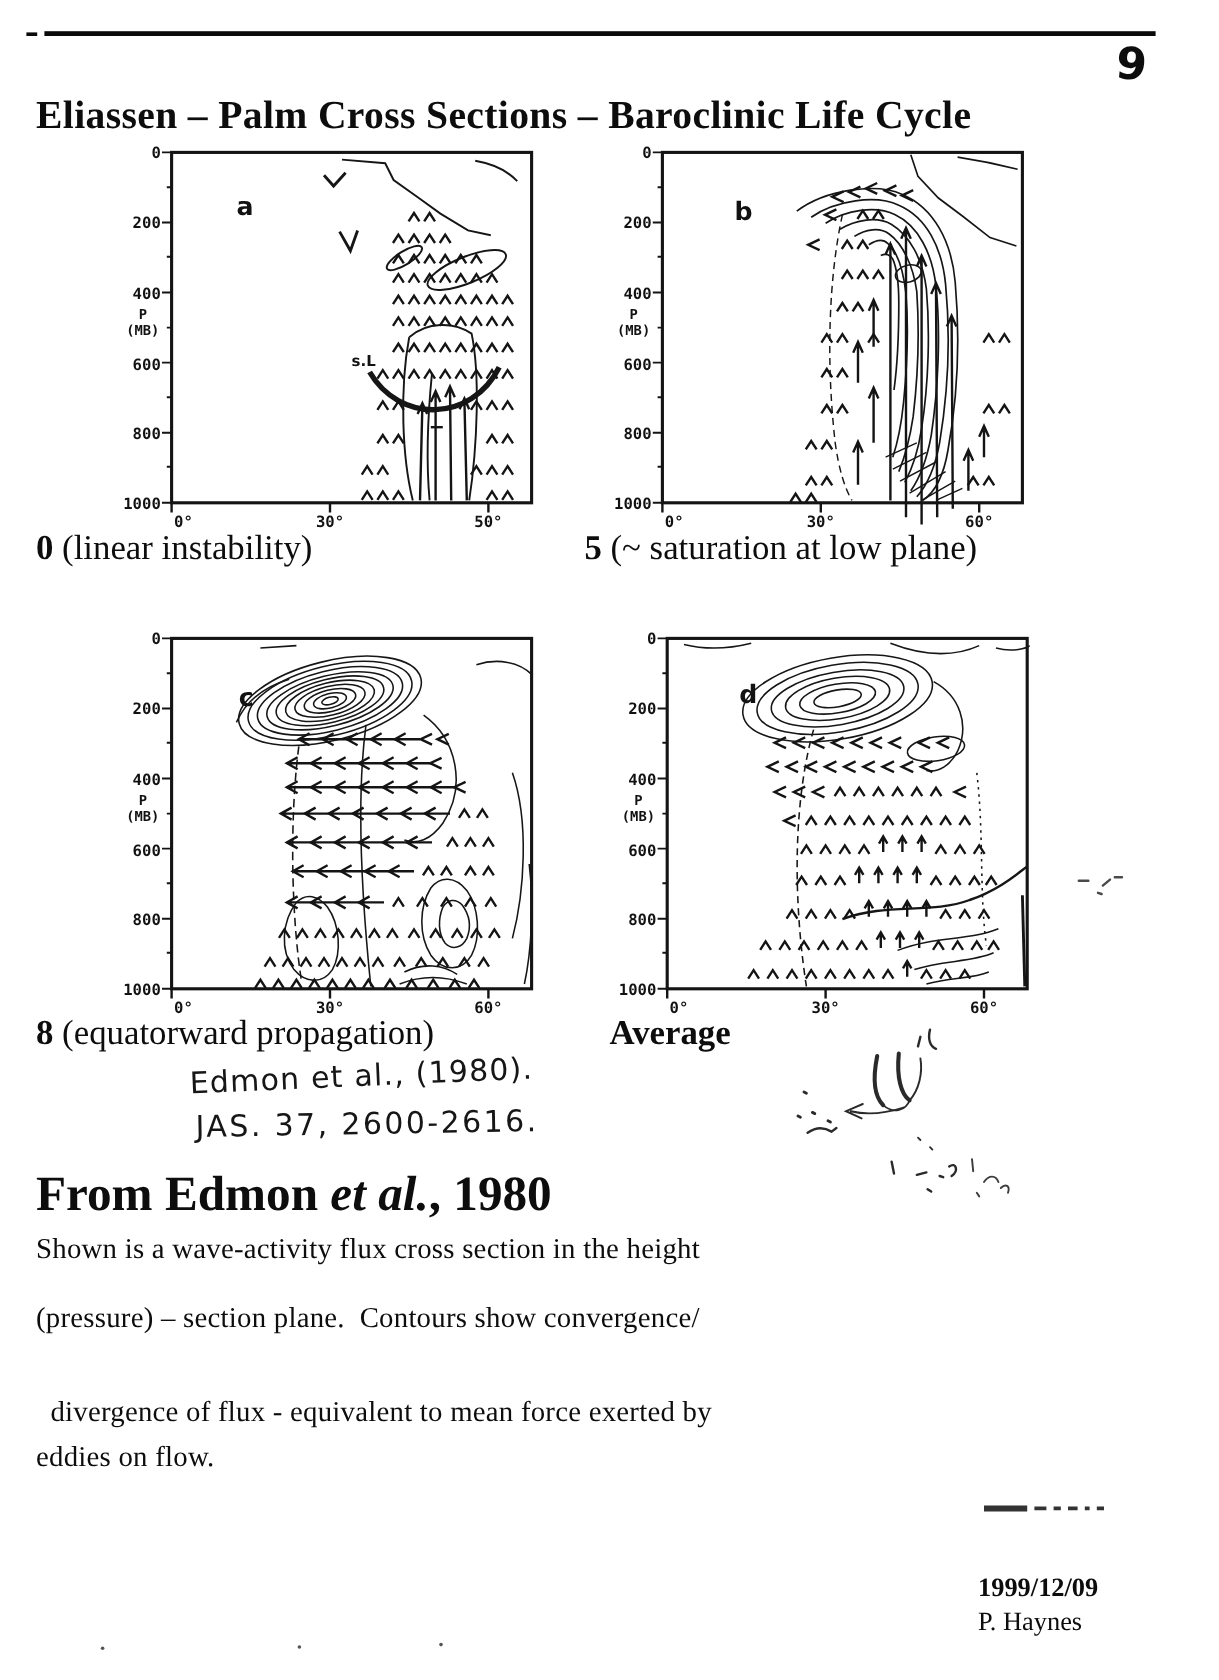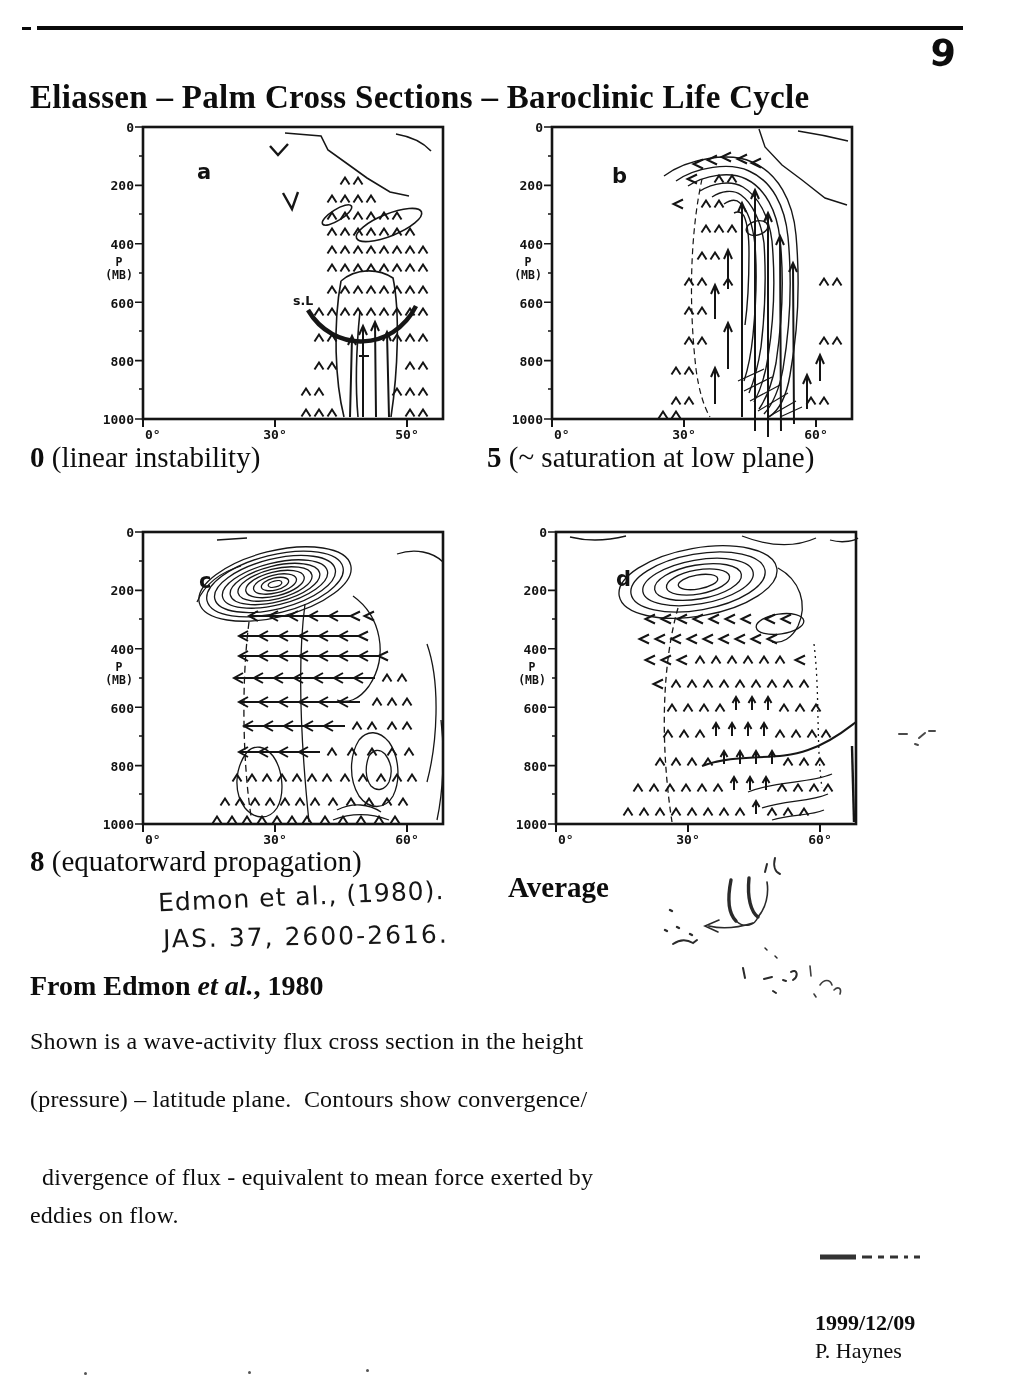--- a/index.html
+++ b/index.html
@@ -11,21 +11,21 @@
   .rule{background:#0a0a0a;}
   .title{font-size:33px;font-weight:700;letter-spacing:.3px;white-space:pre;margin-top:23px;}
   .handnum{font-family:"DejaVu Sans",sans-serif;font-size:37px;font-weight:700;transform:rotate(6deg);}
   .caption{font-size:29px;white-space:pre;}
   .caption .lead{font-weight:700;}
   .caption.allbold{font-weight:700;}
   .hand{font-family:"DejaVu Sans",sans-serif;color:#161616;white-space:pre;}
   .hand1{font-size:25px;transform:rotate(-2.5deg);letter-spacing:1px;}
   .hand2{font-size:25px;transform:rotate(-1deg);letter-spacing:2px;}
   .bodyline{font-size:24px;font-weight:500;white-space:pre;letter-spacing:.2px;}
-  .src{font-size:28px;font-weight:700;white-space:pre;}
+  .src{font-size:41px;font-weight:700;white-space:pre;}
   .src .it{font-style:italic;}
   .footerline{font-size:22px;font-weight:500;white-space:pre;}
   svg{overflow:visible;}
   svg text{font-family:"DejaVu Sans Mono",monospace;fill:#121212;}
   .tick{font-size:13px;font-weight:700;}
   .unit{font-size:11.5px;font-weight:700;}
   .plabel{font-family:"DejaVu Sans",sans-serif;font-size:21px;font-weight:700;}
   .sl{font-family:"DejaVu Sans",sans-serif;font-size:12.5px;font-weight:700;}
   .dot{background:#555;width:3px;height:3px;border-radius:2px;}
 </style>
@@ -534,21 +534,21 @@
       <use href="#chev" x="230" y="288"></use>
       <use href="#uarrS" x="246" y="288"></use>
       <use href="#chev" x="262" y="288"></use>
       <use href="#chev" x="278" y="288"></use>
       <use href="#chev" x="294" y="288"></use>
   </g>
 </svg>
 
 
 <div class="abs caption" style="left:30px;top:845px;"><span class="lead">8</span><span> (equatorward propagation)</span></div>
-<div class="abs caption allbold" style="left:508px;top:871px;text-align:center;"><span class="lead">Average</span><span></span></div>
+<div class="abs caption allbold" style="left:508px;top:845px;text-align:center;"><span class="lead">Average</span><span></span></div>
 
 
 <div class="abs hand hand1" style="left:158px;top:882px;">Edmon et al., (1980).</div>
 <div class="abs hand hand2" style="left:163px;top:922px;">JAS. 37, 2600-2616.</div>
 
 
 <svg class="abs" style="left:615px;top:852px;" width="200" height="160" viewBox="0 0 200 160">
   <g stroke="#2a2a2a" fill="none" stroke-linecap="round">
     <path d="M116,28 C112,48 114,62 121,69" stroke-width="3.4"></path>
     <path d="M134,26 C132,46 136,60 143,65" stroke-width="3.4"></path>
@@ -571,21 +571,21 @@
 </svg>
 <svg class="abs" style="left:800px;top:960px;" width="80" height="50" viewBox="0 0 80 50">
   <g stroke="#3d3d3d" fill="none" stroke-linecap="round" stroke-width="1.6">
     <path d="M10,6 l1,10 M20,25 c4,-6 10,-6 12,0 M34,30 c4,-4 8,-2 6,4 M14,34 l2,3"></path>
   </g>
 </svg>
 
 
 <div class="abs src" style="left:30px;top:970px;"><span>From Edmon </span><span class="it">et al.</span><span>, 1980</span></div>
 <div class="abs bodyline" style="left:30px;top:1028px;">Shown is a wave-activity flux cross section in the height</div>
-<div class="abs bodyline" style="left:30px;top:1086px;">(pressure) – latitude plane.  Contours show convergence/</div>
+<div class="abs bodyline" style="left:30px;top:1086px;">(pressure) – section plane.  Contours show convergence/</div>
 <div class="abs bodyline" style="left:42px;top:1144px;margin-top:20px;">divergence of flux - equivalent to mean force exerted by</div>
 <div class="abs bodyline" style="left:30px;top:1202px;">eddies on flow.</div>
 
 
 <svg class="abs" style="left:818px;top:1250px;" width="135" height="14" viewBox="0 0 135 14">
   <g stroke="#333" fill="none" stroke-linecap="butt">
     <path d="M2,7 h36" stroke-width="5"></path>
     <path d="M44,7 h10 M60,7 h6 M72,7 h8 M86,7 h4 M96,7 h6" stroke-width="3"></path>
   </g>
 </svg>

